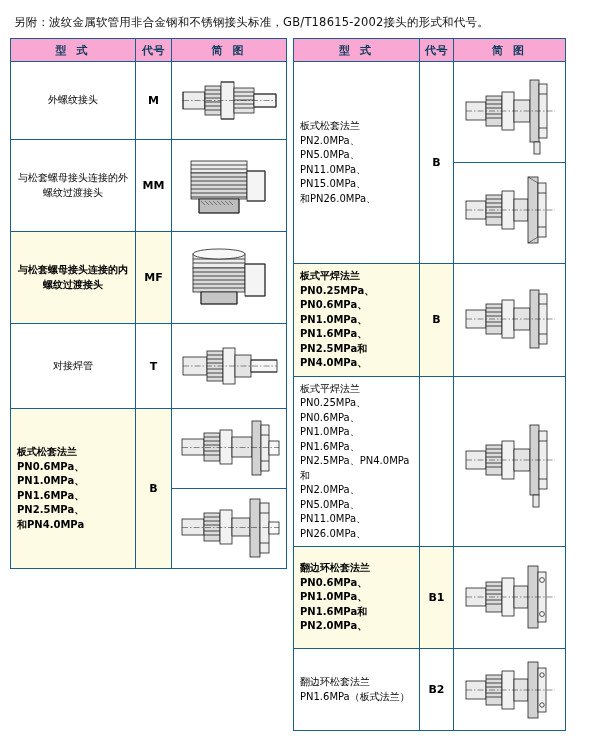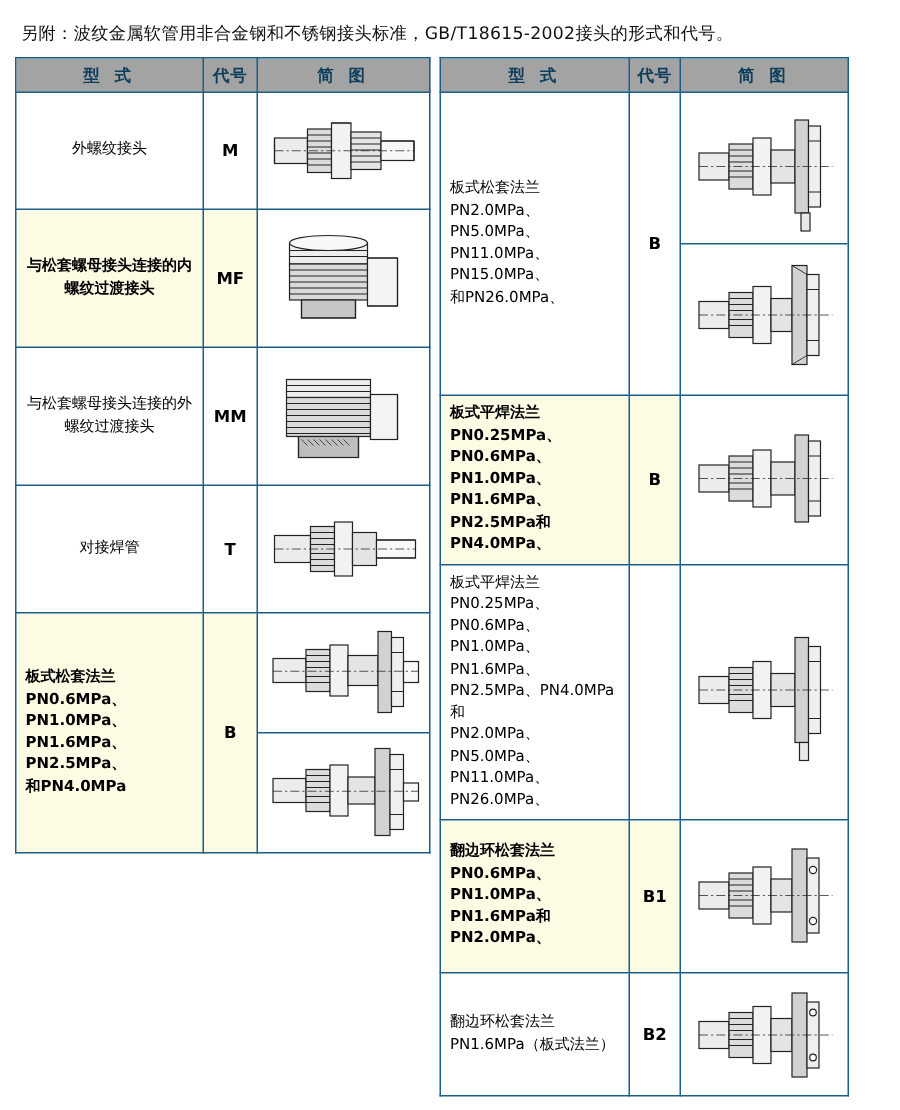--- a/index.html
+++ b/index.html
@@ -37,21 +37,21 @@
     border-collapse: collapse;
     table-layout: fixed;
   }
   table.spec td, table.spec th {
     border: 1px solid #1a5f8a;
     padding: 0;
     vertical-align: middle;
     text-align: center;
   }
   .hdr td {
-    background: #a3a3a3;
+    background: #f9a8d4;
     font-size: 11px;
     font-weight: bold;
     height: 22px;
     color: #0d3d5c;
     letter-spacing: 3px;
   }
   .hdr td.nolet { letter-spacing: 0.5px; }
   .cell-text {
     font-size: 10.5px;
     line-height: 14px;
@@ -119,61 +119,61 @@
                   <path d="M77 22 L99 22 M77 35 L99 35 M99 22 L99 35"></path>
                   <path d="M6 28.5 L99 28.5" stroke-dasharray="6,2,1.5,2" stroke-width="0.5"></path>
                 </g>
               </svg>
             </div>
           </td>
         </tr>
 
 
         <tr style="height:92px">
+          <td class="wht">
+            <div class="cell-text center cap" style="white-space:pre-line">与松套螺母接头连接的外螺纹过渡接头</div>
+          </td>
+          <td class="wht code">MM</td>
+          <td class="wht">
+            <div class="fig">
+              <svg width="100" height="70" viewBox="0 0 100 70">
+                <g fill="none" stroke="#222" stroke-width="0.8">
+                  <rect x="12" y="10" width="56" height="12" fill="#ededed"></rect>
+                  <path d="M12 14 L68 14 M12 18 L68 18"></path>
+                  <rect x="12" y="22" width="56" height="26" fill="#dadada"></rect>
+                  <path d="M12 26 L68 26 M12 30 L68 30 M12 34 L68 34 M12 38 L68 38 M12 42 L68 42 M12 46 L68 46"></path>
+                  <rect x="20" y="48" width="40" height="14" fill="#bdbdbd"></rect>
+                  <path d="M20 48 L20 62 L60 62 L60 48"></path>
+                  <path d="M22 50 L26 54 M26 50 L30 54 M30 50 L34 54 M34 50 L38 54 M38 50 L42 54 M42 50 L46 54 M46 50 L50 54 M50 50 L54 54" stroke-width="0.5"></path>
+                  <rect x="68" y="20" width="18" height="30" fill="#f4f4f4"></rect>
+                  <path d="M68 20 L86 20 M68 50 L86 50 M86 20 L86 50"></path>
+                </g>
+              </svg>
+            </div>
+          </td>
+        </tr>
+
+        <tr style="height:92px">
           <td class="hl">
             <div class="cell-text center cap bold" style="white-space:pre-line">与松套螺母接头连接的内螺纹过渡接头</div>
           </td>
           <td class="hl code">MF</td>
           <td class="wht">
             <div class="fig">
               <svg width="100" height="72" viewBox="0 0 100 72">
                 <g fill="none" stroke="#222" stroke-width="0.8">
                   <rect x="14" y="12" width="52" height="14" fill="#ededed"></rect>
                   <path d="M14 17 L66 17 M14 21 L66 21"></path>
                   <rect x="14" y="26" width="52" height="24" fill="#dadada"></rect>
                   <path d="M14 30 L66 30 M14 34 L66 34 M14 38 L66 38 M14 42 L66 42 M14 46 L66 46"></path>
                   <rect x="22" y="50" width="36" height="12" fill="#c6c6c6"></rect>
                   <path d="M22 50 L22 62 L58 62 L58 50"></path>
                   <rect x="66" y="22" width="20" height="32" fill="#f4f4f4"></rect>
                   <path d="M66 22 L86 22 M66 54 L86 54 M86 22 L86 54"></path>
                   <ellipse cx="40" cy="12" rx="26" ry="5" fill="#f8f8f8"></ellipse>
-                </g>
-              </svg>
-            </div>
-          </td>
-        </tr>
-
-        <tr style="height:92px">
-          <td class="wht">
-            <div class="cell-text center cap" style="white-space:pre-line">与松套螺母接头连接的外螺纹过渡接头</div>
-          </td>
-          <td class="wht code">MM</td>
-          <td class="wht">
-            <div class="fig">
-              <svg width="100" height="70" viewBox="0 0 100 70">
-                <g fill="none" stroke="#222" stroke-width="0.8">
-                  <rect x="12" y="10" width="56" height="12" fill="#ededed"></rect>
-                  <path d="M12 14 L68 14 M12 18 L68 18"></path>
-                  <rect x="12" y="22" width="56" height="26" fill="#dadada"></rect>
-                  <path d="M12 26 L68 26 M12 30 L68 30 M12 34 L68 34 M12 38 L68 38 M12 42 L68 42 M12 46 L68 46"></path>
-                  <rect x="20" y="48" width="40" height="14" fill="#bdbdbd"></rect>
-                  <path d="M20 48 L20 62 L60 62 L60 48"></path>
-                  <path d="M22 50 L26 54 M26 50 L30 54 M30 50 L34 54 M34 50 L38 54 M38 50 L42 54 M42 50 L46 54 M46 50 L50 54 M50 50 L54 54" stroke-width="0.5"></path>
-                  <rect x="68" y="20" width="18" height="30" fill="#f4f4f4"></rect>
-                  <path d="M68 20 L86 20 M68 50 L86 50 M86 20 L86 50"></path>
                 </g>
               </svg>
             </div>
           </td>
         </tr>
 
         <tr style="height:85px">
           <td class="wht">
             <div class="cell-text center cap">对接焊管</div>
           </td>

